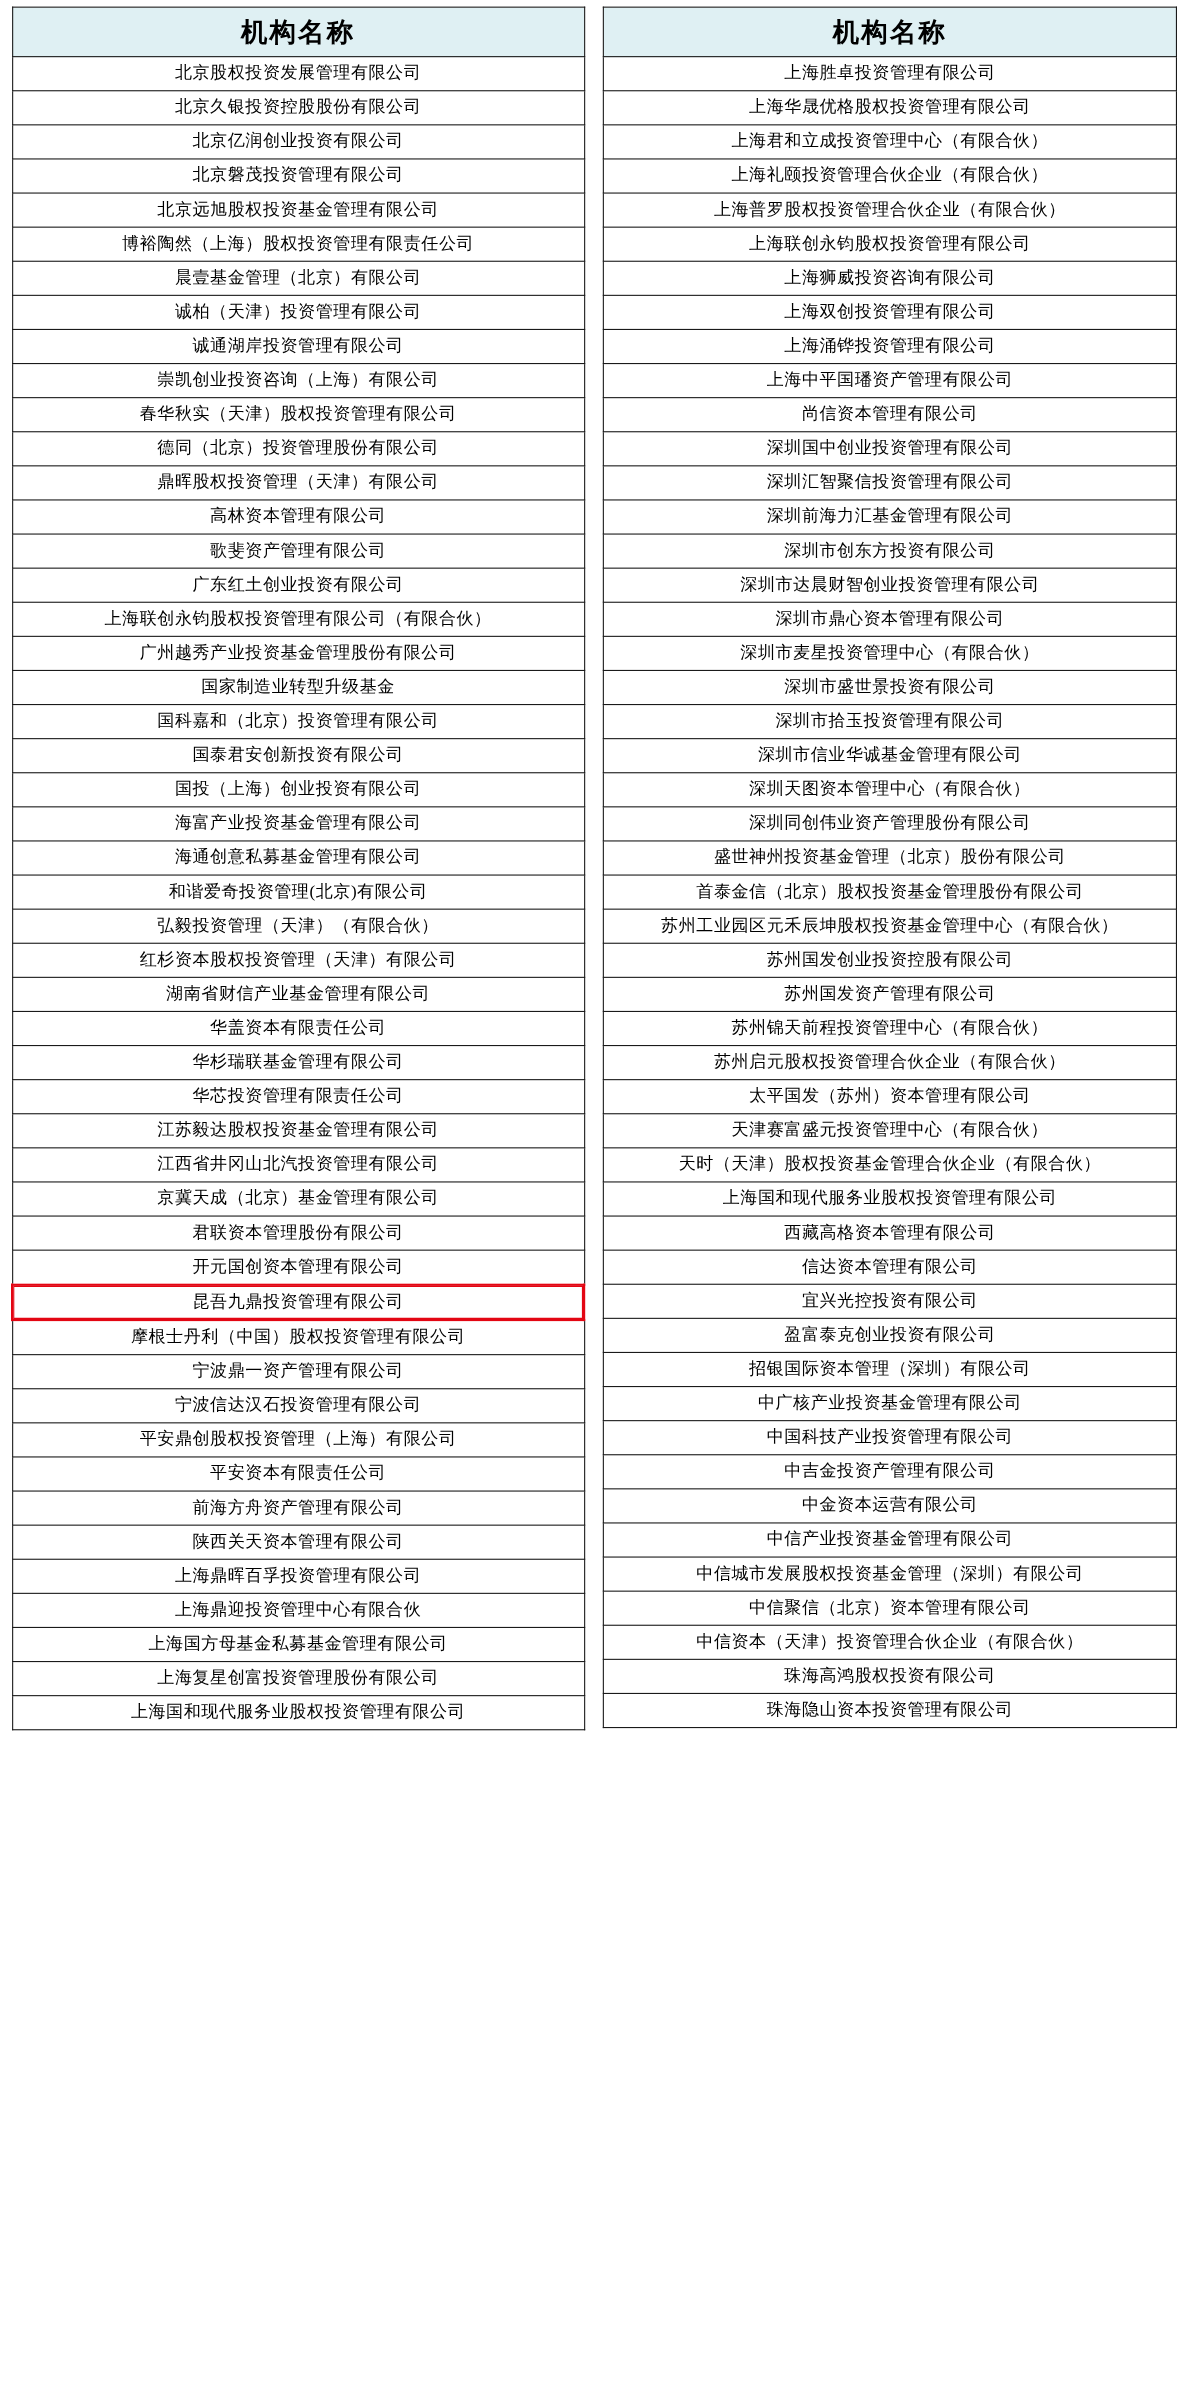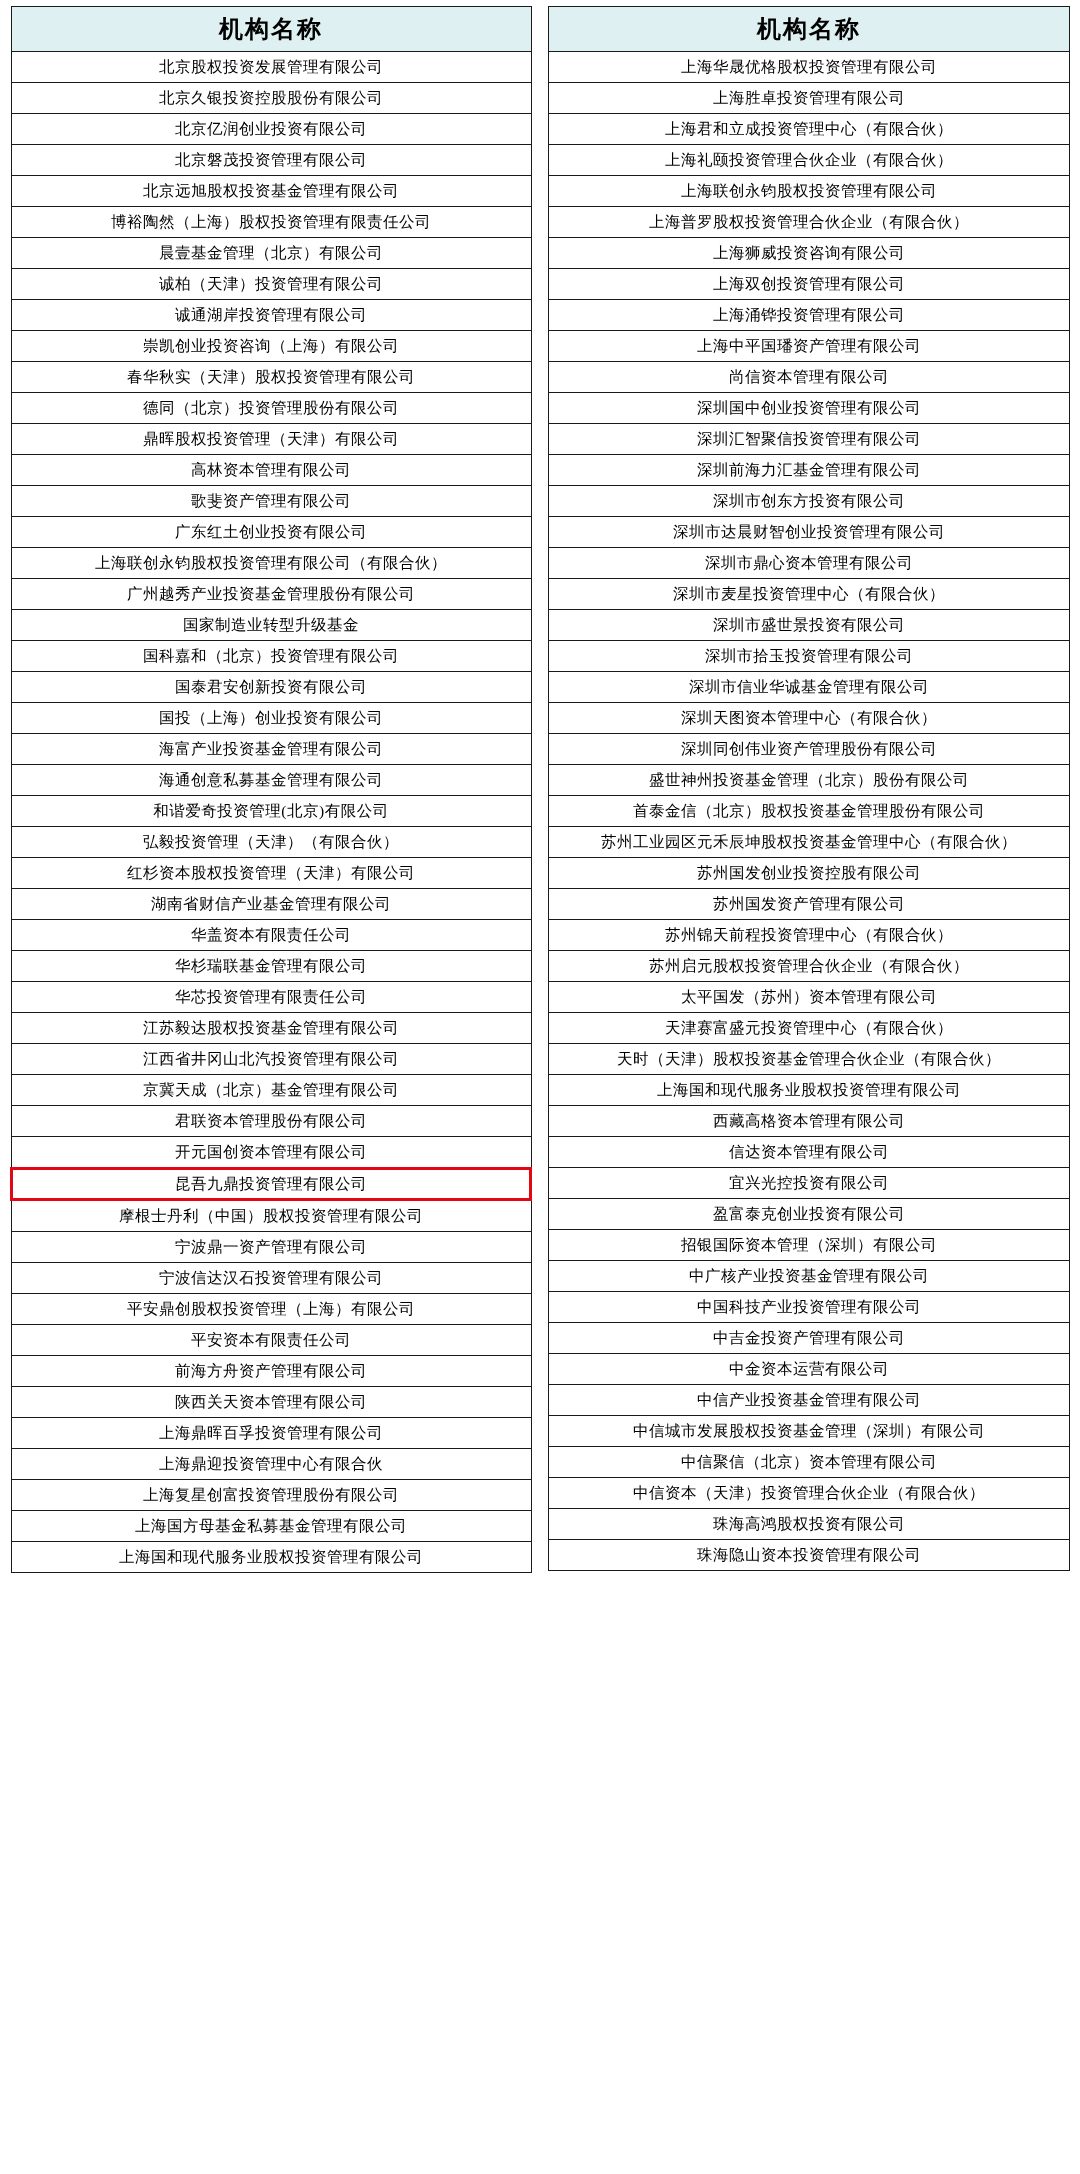--- a/index.html
+++ b/index.html
@@ -205,57 +205,57 @@
           <tr>
             <td>陕西关天资本管理有限公司</td>
           </tr>
           <tr>
             <td>上海鼎晖百孚投资管理有限公司</td>
           </tr>
           <tr>
             <td>上海鼎迎投资管理中心有限合伙</td>
           </tr>
           <tr>
+            <td>上海国方母基金私募基金管理有限公司</td>
+          </tr>
+          <tr>
             <td>上海复星创富投资管理股份有限公司</td>
-          </tr>
-          <tr>
-            <td>上海国方母基金私募基金管理有限公司</td>
           </tr>
           <tr>
             <td>上海国和现代服务业股权投资管理有限公司</td>
           </tr>
         </tbody>
     </table>
   </div>
 
   <div class="col">
     <table class="inst-table">
       <thead>
         <tr>
           <th>机构名称</th>
         </tr>
       </thead>
       <tbody>
           <tr>
+            <td>上海胜卓投资管理有限公司</td>
+          </tr>
+          <tr>
             <td>上海华晟优格股权投资管理有限公司</td>
           </tr>
           <tr>
-            <td>上海胜卓投资管理有限公司</td>
-          </tr>
-          <tr>
             <td>上海君和立成投资管理中心（有限合伙）</td>
           </tr>
           <tr>
             <td>上海礼颐投资管理合伙企业（有限合伙）</td>
           </tr>
           <tr>
+            <td>上海普罗股权投资管理合伙企业（有限合伙）</td>
+          </tr>
+          <tr>
             <td>上海联创永钧股权投资管理有限公司</td>
-          </tr>
-          <tr>
-            <td>上海普罗股权投资管理合伙企业（有限合伙）</td>
           </tr>
           <tr>
             <td>上海狮威投资咨询有限公司</td>
           </tr>
           <tr>
             <td>上海双创投资管理有限公司</td>
           </tr>
           <tr>
             <td>上海涌铧投资管理有限公司</td>
           </tr>

